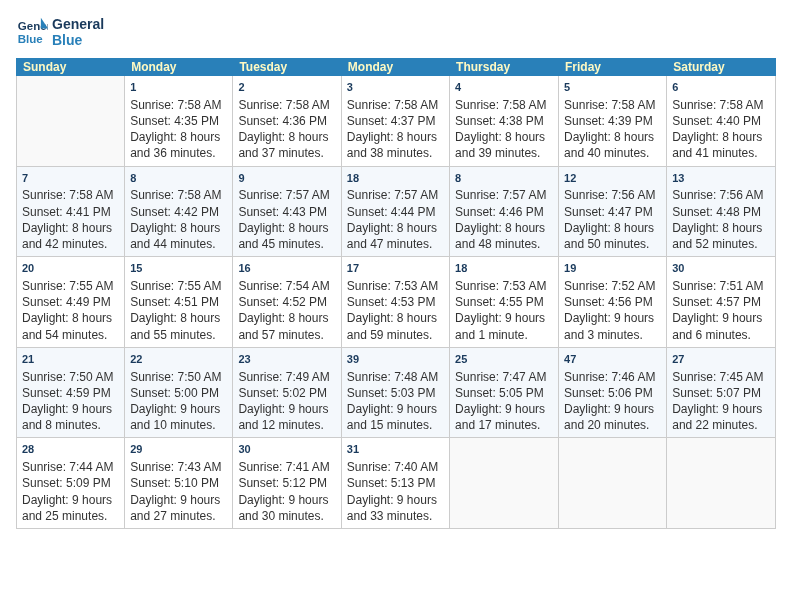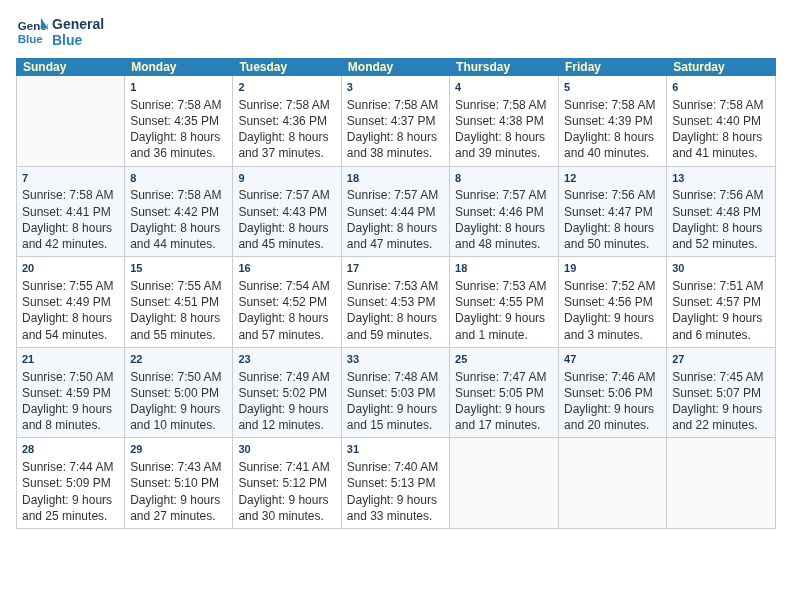--- a/index.html
+++ b/index.html
@@ -211,21 +211,21 @@
           </td>
           <td>
             <span class="day-num">22</span>
             <div class="day-info">Sunrise: 7:50 AM<br>Sunset: 5:00 PM<br>Daylight: 9 hours<br>and 10 minutes.</div>
           </td>
           <td>
             <span class="day-num">23</span>
             <div class="day-info">Sunrise: 7:49 AM<br>Sunset: 5:02 PM<br>Daylight: 9 hours<br>and 12 minutes.</div>
           </td>
           <td>
-            <span class="day-num">33</span>
+            <span class="day-num">39</span>
             <div class="day-info">Sunrise: 7:48 AM<br>Sunset: 5:03 PM<br>Daylight: 9 hours<br>and 15 minutes.</div>
           </td>
           <td>
             <span class="day-num">25</span>
             <div class="day-info">Sunrise: 7:47 AM<br>Sunset: 5:05 PM<br>Daylight: 9 hours<br>and 17 minutes.</div>
           </td>
           <td>
             <span class="day-num">47</span>
             <div class="day-info">Sunrise: 7:46 AM<br>Sunset: 5:06 PM<br>Daylight: 9 hours<br>and 20 minutes.</div>
           </td>

